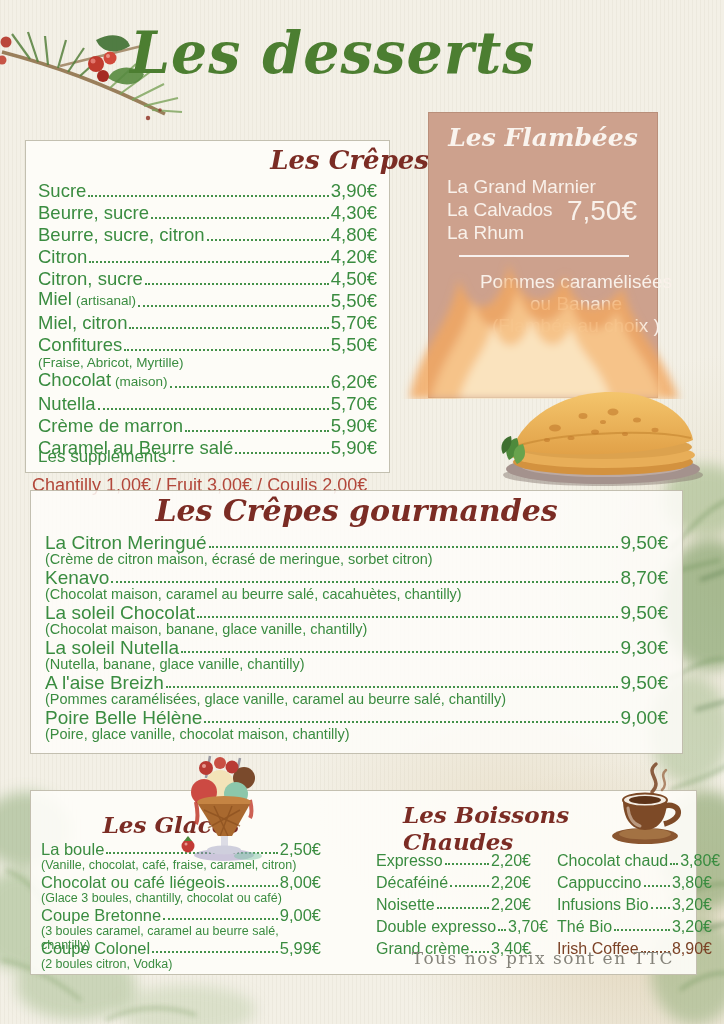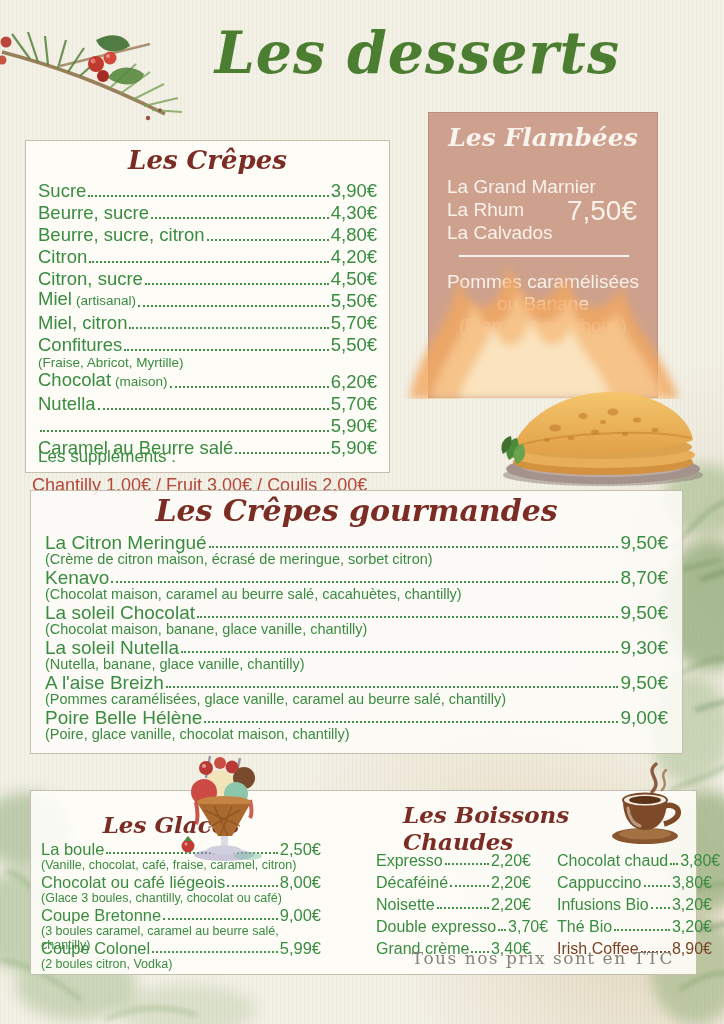--- a/index.html
+++ b/index.html
@@ -11,48 +11,48 @@
       radial-gradient(300px 200px at 70% 79%, rgba(220,203,168,.35), rgba(220,203,168,0) 70%),
       radial-gradient(260px 300px at 101% 55%, rgba(205,196,160,.30), rgba(205,196,160,0) 70%),
       repeating-linear-gradient(90deg, rgba(120,105,70,.05) 0 1px, rgba(0,0,0,0) 1px 4px),
       #f3f0e6;
   }
   .script{font-family:"DejaVu Serif",serif;font-style:italic;font-weight:bold;}
   .box{position:absolute;background:rgba(254,253,249,.92);border:1px solid rgba(148,142,118,.55);box-sizing:border-box;}
   .abs{position:absolute;}
 
   
-  .page-title{position:absolute;left:130px;top:22px;width:490px;text-align:right;
+  .page-title{position:absolute;left:130px;top:22px;width:490px;text-align:left;
     font-size:57px;line-height:62px;color:#4c7e31;letter-spacing:1px;z-index:3;}
 
   
   .row{display:flex;align-items:flex-end;}
   .row .nm{white-space:nowrap;}
   .row .dots{flex:1;border-bottom:2px dotted currentColor;margin:0 2px 4px;opacity:.95;min-width:8px;}
   .row .pr{white-space:nowrap;}
   .note:not(:empty){font-size:13.5px;padding-left:4px;}
 
   
   .crepes-box{left:25px;top:140px;width:365px;height:333px;z-index:1;}
-  .crepes-title{position:absolute;top:4px;left:0;width:100%;text-align:center;
-    font-size:26px;color:#7b2c24;}
+  .crepes-title{position:absolute;top:4px;left:0;width:100%;text-align:right;
+    font-size:26px;color:#7b2c24;padding-left:40px;}
   .crepes-list{position:absolute;left:12px;right:12px;top:38px;color:#3a8c40;font-size:18.5px;}
   .crepes-list .row{height:22px;line-height:21px;}
   .sub{font-size:13.5px;line-height:15px;color:#3a8c40;}
   .supp-label{position:absolute;left:12px;bottom:5px;color:#3a8c40;font-size:17px;}
   .supp-line{position:absolute;left:32px;top:475px;color:#b2473a;font-size:18px;z-index:1;}
 
   
   .flambees-box{position:absolute;left:428px;top:112px;width:230px;height:286px;
     background:#cda18d;border:1px solid rgba(148,110,90,.35);box-sizing:border-box;z-index:1;color:#f9f1ea;}
   .flambees-title{position:absolute;top:10px;left:0;width:100%;text-align:center;font-size:25px;color:#faf4ee;}
   .flambees-opts{position:absolute;left:18px;top:62px;font-size:19px;line-height:23px;}
   .flambees-price{position:absolute;right:20px;top:82px;font-size:28px;}
   .flambees-divider{position:absolute;left:30px;top:142px;width:170px;border-top:2px solid rgba(255,255,255,.85);}
-  .flambees-special{position:absolute;left:0;top:158px;width:100%;text-align:center;font-size:19px;line-height:22px;}
+  .flambees-special{position:absolute;left:0;top:158px;width:100%;text-align:center;font-size:19px;line-height:22px;padding-left:33px;}
   .flambees-special-price{position:absolute;left:0;top:232px;width:100%;text-align:center;font-size:23px;}
   .flames-wrap{position:absolute;left:-28px;bottom:-2px;width:286px;height:150px;pointer-events:none;}
 
   
   .gourmandes-box{left:30px;top:490px;width:653px;height:264px;background:rgba(254,253,249,.86);z-index:1;}
   .gourmandes-title{position:absolute;top:2px;left:0;width:100%;text-align:center;font-size:30px;color:#7b2c24;}
   .gourmandes-list{position:absolute;left:14px;right:14px;top:42px;color:#3a8c40;}
   .g-pair{height:35px;}
   .g-pair .row{font-size:19px;line-height:19px;}
   .g-pair .sub{font-size:14.5px;line-height:15px;}
@@ -214,39 +214,40 @@
           <span class="nm"><span>Chocolat</span><span class="note">(maison)</span></span>
           <span class="dots"></span>
           <span class="pr">6,20€</span>
         </div>
       <div class="row">
           <span class="nm"><span>Nutella</span><span class="note"></span></span>
           <span class="dots"></span>
           <span class="pr">5,70€</span>
         </div>
       <div class="row">
+          <span class="nm"><span>Crème de marron</span><span class="note"></span></span>
           <span class="dots"></span>
           <span class="pr">5,90€</span>
         </div>
       <div class="row">
           <span class="nm"><span>Caramel au Beurre salé</span><span class="note"></span></span>
           <span class="dots"></span>
           <span class="pr">5,90€</span>
         </div>
     </div>
     <div class="supp-label">Les suppléments :</div>
   </div>
   <div class="supp-line">Chantilly 1,00€ / Fruit 3,00€ / Coulis 2,00€</div>
 
   <div class="flambees-box">
     <div class="flambees-title script">Les Flambées</div>
     <div class="flambees-opts">
       <div>La Grand Marnier</div>
+      <div>La Calvados</div>
       <div>La Rhum</div>
-      <div>La Calvados</div>
     </div>
     <div class="flambees-price">7,50€</div>
     <div class="flambees-divider"></div>
     <div class="flambees-special">
       <div>Pommes caramélisées</div>
       <div>ou Banane</div>
       <div>(Flambée au choix )</div>
     </div>
     <div class="flambees-special-price">10,50€</div>
     <div class="flames-wrap">

